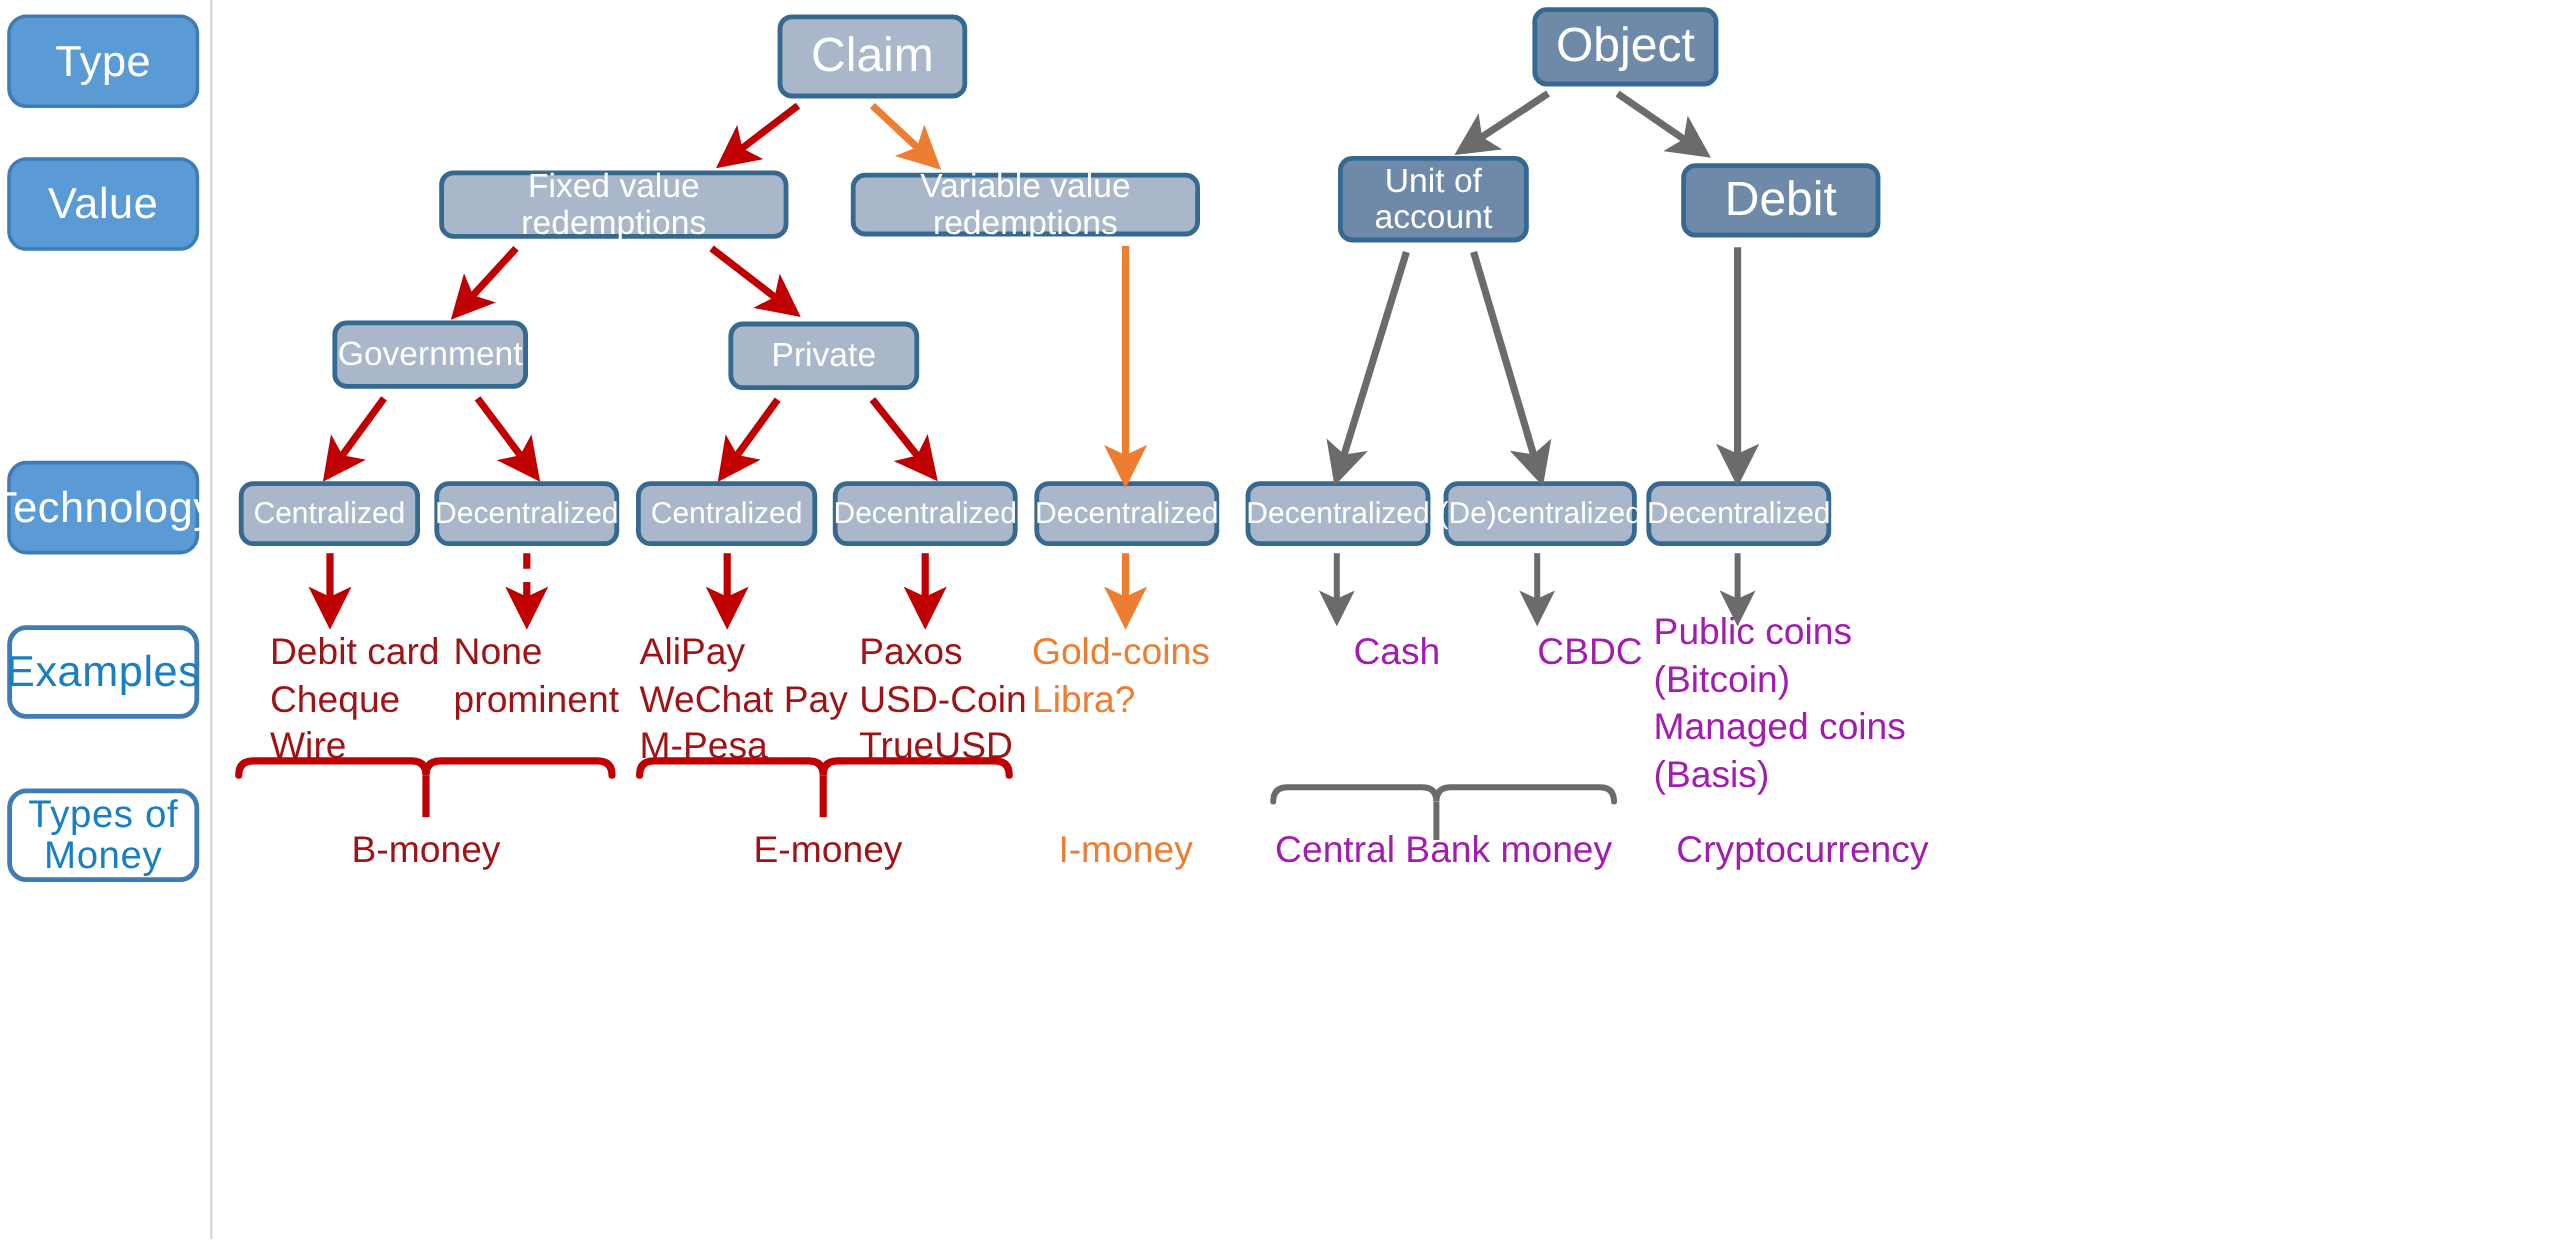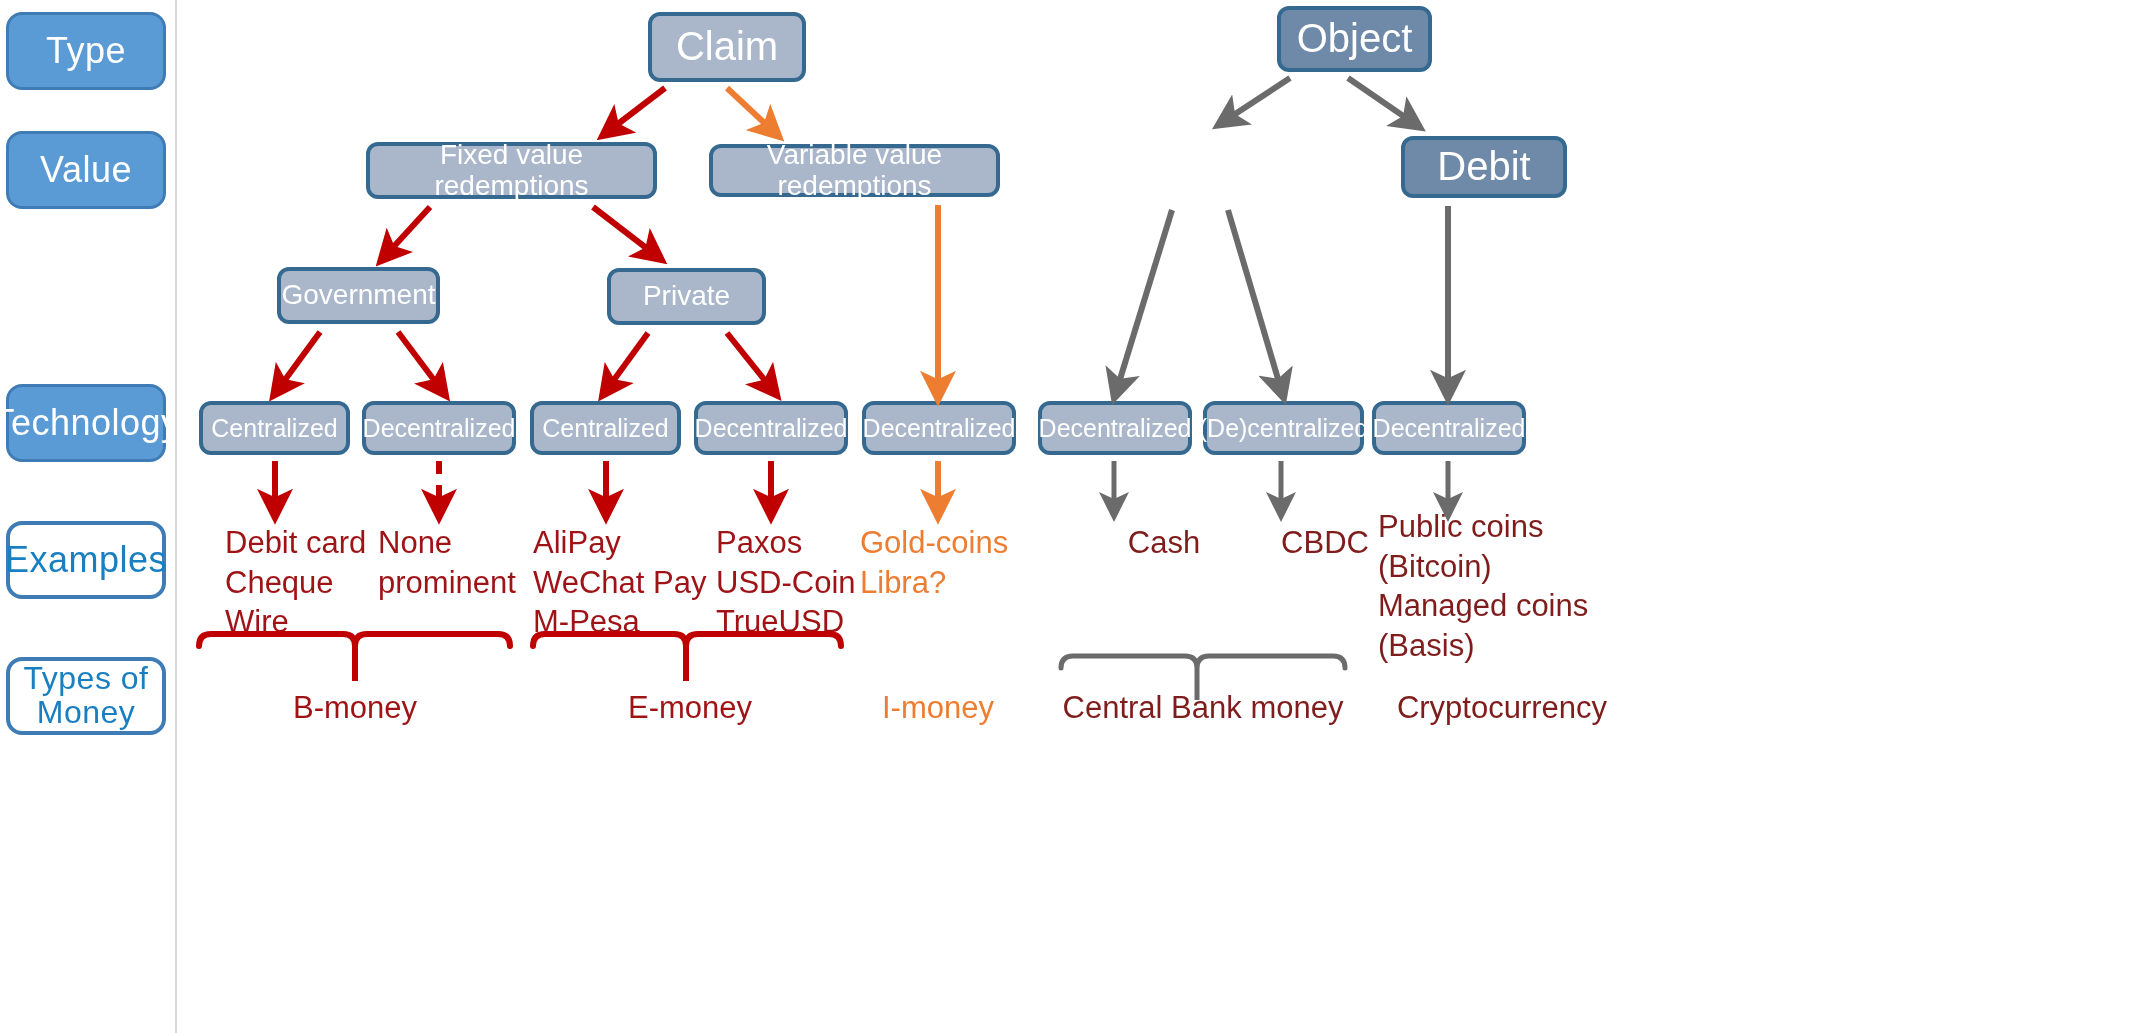--- a/index.html
+++ b/index.html
@@ -70,21 +70,21 @@
   
   .textblock {
     position: absolute;
     font-size: 31px;
     line-height: 1.28;
     white-space: pre-line;
     color: #9f1316;
   }
   .textblock.red    { color: #9f1316; }
   .textblock.orange { color: #ed7d31; }
-  .textblock.gray   { color: #7f1d1d; }
+  .textblock.gray   { color: #a21caf; }
   .textblock.center { text-align: center; }
   
   #wires {
     position: absolute;
     left: 0; top: 0;
     width: 2145px;
     height: 1033px;
     pointer-events: none;
   }
 </style>
@@ -124,20 +124,24 @@
   </div>
 
   <div class="node med" style="left:366px; top:142px; width:291px; height:57px;">
     <span>Fixed value redemptions</span>
   </div>
 
   <div class="node med" style="left:709px; top:144px; width:291px; height:53px;">
     <span>Variable value redemptions</span>
   </div>
 
+  <div class="node dark med" style="left:1115px; top:130px; width:159px; height:72px; white-space:pre-line;">
+    <span>Unit of
+account</span>
+  </div>
 
   <div class="node dark big" style="left:1362px; top:136px; width:166px; height:62px;">
     <span>Debit</span>
   </div>
 
   <div class="node med" style="left:277px; top:267px; width:163px; height:57px;">
     <span>Government</span>
   </div>
 
   <div class="node med" style="left:607px; top:268px; width:159px; height:57px;">

